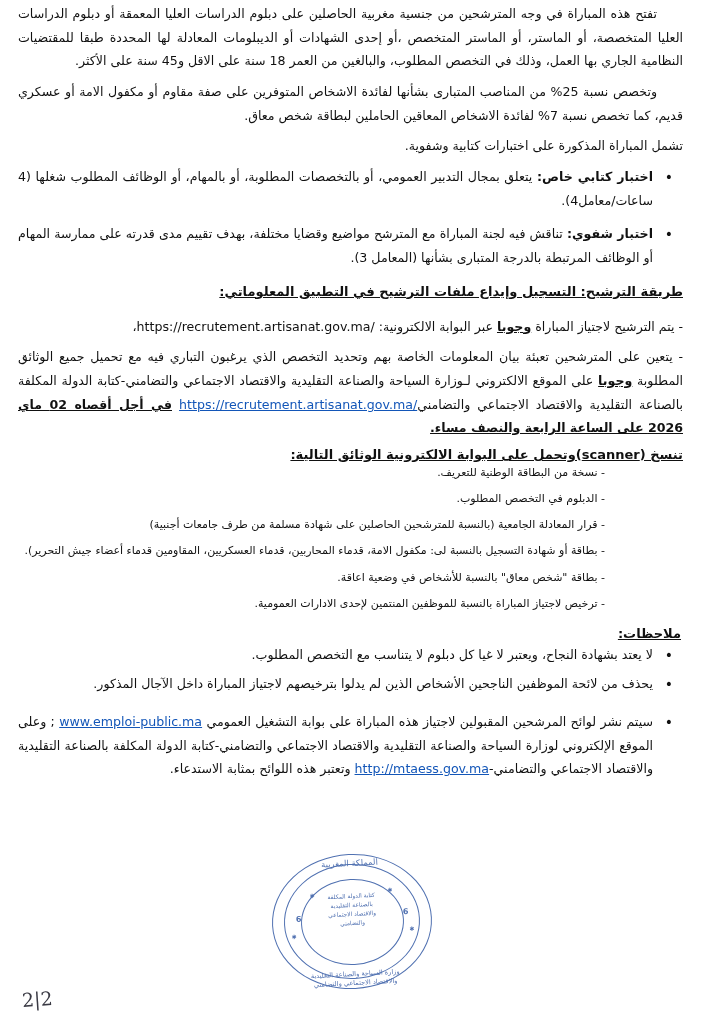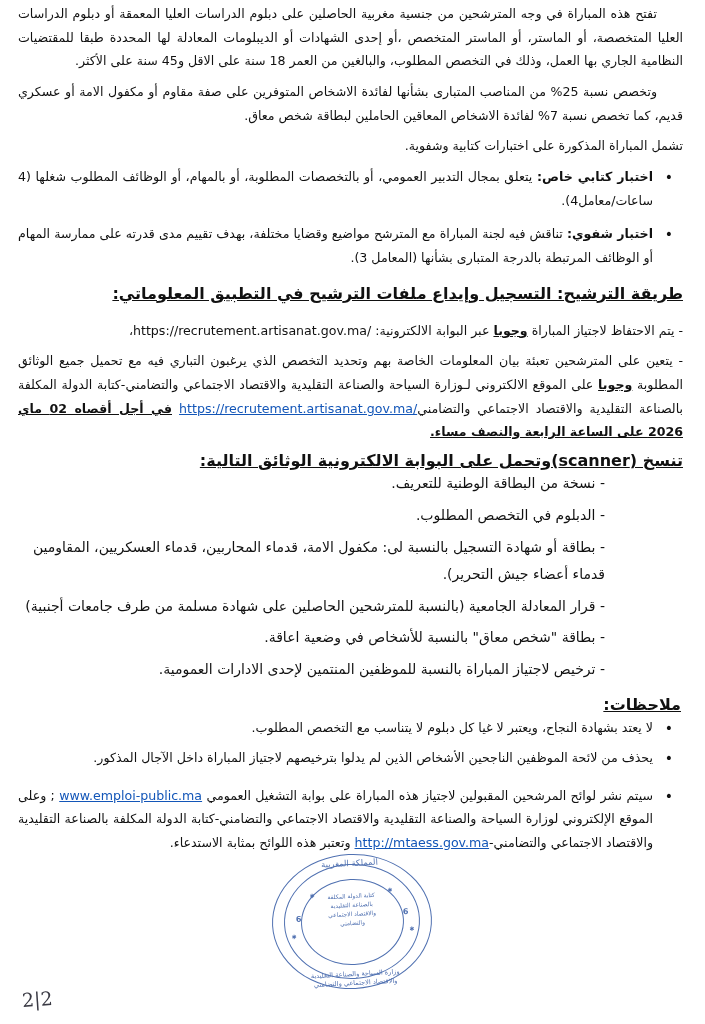--- a/index.html
+++ b/index.html
@@ -75,39 +75,39 @@
   ul.bullets.tight > li { margin-bottom: 10px; }
 
   
   ul.dashes {
     list-style: none;
     margin: 0;
     padding: 0;
     direction: rtl;
   }
   ul.dashes > li {
-    font-size: 14px;
+    font-size: 11px;
     line-height: 1.92;
     text-align: right;
     padding-right: 0;
     margin-bottom: 5px;
     padding-left: 2px;
   }
   .doclist-wrap {
     direction: rtl;
     text-align: right;
     padding-right: 78px;
     padding-left: 4px;
   }
   .doclist-wrap li { text-align: justify; text-align-last: right; }
 
   .heading-ul {
     font-weight: bold;
     text-decoration: underline;
-    font-size: 16px;
+    font-size: 13px;
     direction: rtl;
     text-align: right;
   }
   .section-head {
     margin-top: 14px;
     margin-bottom: 16px;
   }
   .notes-head {
     margin-top: 12px;
     padding-right: 2px;
@@ -224,35 +224,35 @@
     <p class="para right">تشمل المباراة المذكورة على اختبارات كتابية وشفوية.</p>
 
     <ul class="bullets tight">
       <li><span class="bold">اختبار كتابي خاص:</span><span> يتعلق بمجال التدبير العمومي، أو بالتخصصات المطلوبة، أو بالمهام، أو الوظائف المطلوب شغلها (4 ساعات/معامل4).</span></li>
       <li><span class="bold">اختبار شفوي:</span><span> تناقش فيه لجنة المباراة مع المترشح مواضيع وقضايا مختلفة، بهدف تقييم مدى قدرته على ممارسة المهام أو الوظائف المرتبطة بالدرجة المتبارى بشأنها (المعامل 3).</span></li>
     </ul>
 
     <div class="heading-ul section-head">طريقة الترشيح: التسجيل وإيداع ملفات الترشيح في التطبيق المعلوماتي:</div>
 
     <p class="para right" style="text-align:center;">
-      <span>- يتم الاحتفاظ لاجتياز المباراة </span><span class="bold uline">وجوبا</span><span> عبر البوابة الالكترونية: </span><span class="ltr blk">https://recrutement.artisanat.gov.ma/</span><span>،</span>
+      <span>- يتم الترشيح لاجتياز المباراة </span><span class="bold uline">وجوبا</span><span> عبر البوابة الالكترونية: </span><span class="ltr blk">https://recrutement.artisanat.gov.ma/</span><span>،</span>
     </p>
 
     <p class="para">
       <span>- يتعين على المترشحين تعبئة بيان المعلومات الخاصة بهم وتحديد التخصص الذي يرغبون التباري فيه مع تحميل جميع الوثائق المطلوبة </span><span class="bold uline">وجوبا</span><span> على الموقع الالكتروني لـوزارة السياحة والصناعة التقليدية والاقتصاد الاجتماعي والتضامني-كتابة الدولة المكلفة بالصناعة التقليدية والاقتصاد الاجتماعي والتضامني</span><a class="link" href="#">https://recrutement.artisanat.gov.ma/</a> <span class="bold uline">في أجل أقصاه 02 ماي 2026 على الساعة الرابعة والنصف مساء.</span>
     </p>
 
     <div class="heading-ul" style="margin-top:2px;">تنسخ (scanner)وتحمل على البوابة الالكترونية الوثائق التالية:</div>
 
     <div class="doclist-wrap">
       <ul class="dashes">
         <li>- نسخة من البطاقة الوطنية للتعريف.</li>
         <li>- الدبلوم في التخصص المطلوب.</li>
+        <li>- قرار المعادلة الجامعية (بالنسبة للمترشحين الحاصلين على شهادة مسلمة من طرف جامعات أجنبية)</li>
         <li>- بطاقة أو شهادة التسجيل بالنسبة لى: مكفول الامة، قدماء المحاربين، قدماء العسكريين، المقاومين قدماء أعضاء جيش التحرير).</li>
-        <li>- قرار المعادلة الجامعية (بالنسبة للمترشحين الحاصلين على شهادة مسلمة من طرف جامعات أجنبية)</li>
         <li>- بطاقة "شخص معاق" بالنسبة للأشخاص في وضعية اعاقة.</li>
         <li>- ترخيص لاجتياز المباراة بالنسبة للموظفين المنتمين لإحدى الادارات العمومية.</li>
       </ul>
     </div>
 
     <div class="heading-ul notes-head">ملاحظات:</div>
 
     <ul class="bullets">
       <li>لا يعتد بشهادة النجاح، ويعتبر لا غيا كل دبلوم لا يتناسب مع التخصص المطلوب.</li>
       <li>يحذف من لائحة الموظفين الناجحين الأشخاص الذين لم يدلوا بترخيصهم لاجتياز المباراة داخل الآجال المذكور.</li>

